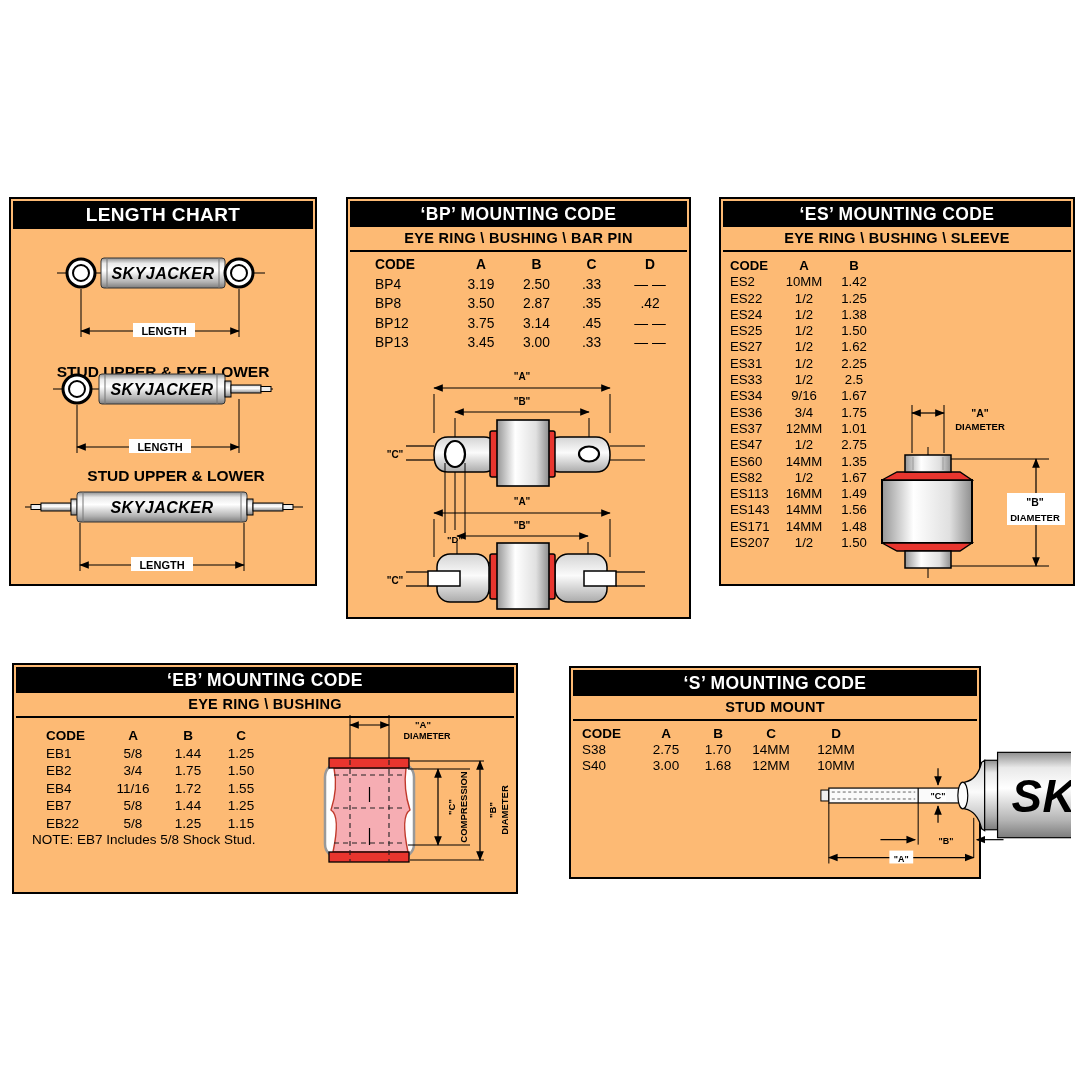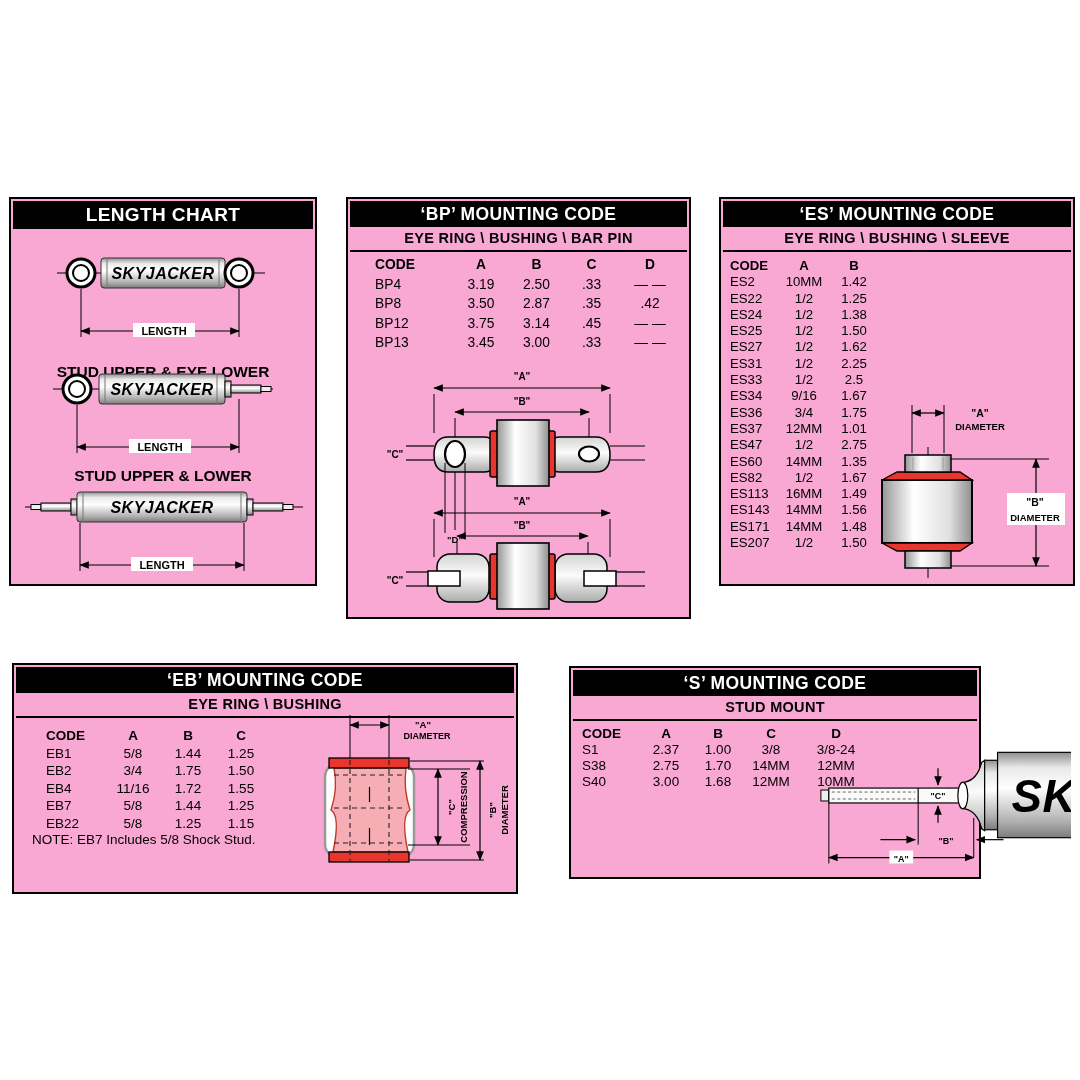--- a/index.html
+++ b/index.html
@@ -1,18 +1,18 @@
 <!DOCTYPE html>
 <html><head>
 <meta charset="utf-8">
 <style>
   html,body{margin:0;padding:0;}
   body{width:1080px;height:1080px;position:relative;background:#fff;
        font-family:"Liberation Sans",sans-serif;color:#000;overflow:hidden;}
-  .panel{position:absolute;border:2.5px solid #000;background:#f9a8d4;box-sizing:border-box;}
+  .panel{position:absolute;border:2.5px solid #000;background:#fdba74;box-sizing:border-box;}
   .phead{position:absolute;left:2px;right:2px;top:2px;height:26px;background:#000;color:#fff;
          font-weight:bold;text-align:center;font-size:17.5px;line-height:26px;letter-spacing:.4px;}
   .phead.lg{height:28px;font-size:19px;line-height:28px;}
   .psub{position:absolute;left:2px;right:2px;top:30px;height:21px;border-bottom:2.5px solid #000;
         text-align:center;font-weight:bold;font-size:14.5px;line-height:19px;letter-spacing:.3px;}
   .sec-label{position:absolute;left:0;width:100%;text-align:center;font-weight:bold;font-size:15.5px;}
   .note{position:absolute;font-size:13.5px;}
   table{border-collapse:collapse;position:absolute;table-layout:fixed;}
   th,td{padding:0;white-space:nowrap;text-align:center;font-weight:normal;}
   th{font-weight:bold;}
@@ -105,21 +105,21 @@
     <circle cx="60" cy="20" r="14" fill="#fff" stroke="#000" stroke-width="3"></circle>
     <circle cx="60" cy="20" r="8" fill="#fff" stroke="#000" stroke-width="2"></circle>
     <text x="145" y="26" text-anchor="middle" font-size="16" class="logo-text" fill="#c4262e">SKYJACKER</text>
     <line x1="60" y1="36" x2="60" y2="84" class="thin"></line>
     <line x1="222" y1="30" x2="222" y2="84" class="thin"></line>
     <line x1="60" y1="78" x2="222" y2="78" class="dimline" marker-start="url(#arw)" marker-end="url(#arw)"></line>
     <rect x="112" y="70" width="62" height="14" fill="#fff"></rect>
     <text x="143" y="82" text-anchor="middle" font-size="11">LENGTH</text>
   </svg>
 
-  <div class="sec-label" style="top:268px;">STUD UPPER &amp; LOWER</div>
+  <div class="sec-label" style="top:268px;margin-left:13px;">STUD UPPER &amp; LOWER</div>
   <svg style="left:6px;top:288px;" width="296" height="92" viewBox="0 0 296 92">
     <line x1="8" y1="20" x2="286" y2="20" class="thin"></line>
     <rect x="14" y="17.5" width="10" height="5" fill="#eee" stroke="#000" stroke-width="1"></rect>
     <rect x="24" y="16" width="30" height="8" fill="url(#metalV)" stroke="#000" stroke-width="1"></rect>
     <rect x="54" y="12" width="6" height="16" fill="url(#metalV)" stroke="#000" stroke-width="1"></rect>
     <rect x="60" y="5" width="170" height="30" rx="3" fill="url(#metalV)" stroke="#333" stroke-width="1"></rect>
     <line x1="66" y1="5" x2="66" y2="35" stroke="#777" stroke-width="1"></line>
     <line x1="224" y1="5" x2="224" y2="35" stroke="#777" stroke-width="1"></line>
     <rect x="230" y="12" width="6" height="16" fill="url(#metalV)" stroke="#000" stroke-width="1"></rect>
     <rect x="236" y="16" width="30" height="8" fill="url(#metalV)" stroke="#000" stroke-width="1"></rect>
@@ -436,27 +436,20 @@
         <tr>
           <th>CODE</th>
           <th>A</th>
           <th>B</th>
           <th>C</th>
           <th>D</th>
         </tr>
       </thead>
     <tbody>
         <tr>
-          <td>S1</td>
-          <td>2.37</td>
-          <td>1.00</td>
-          <td>3/8</td>
-          <td>3/8-24</td>
-        </tr>
-        <tr>
           <td>S38</td>
           <td>2.75</td>
           <td>1.70</td>
           <td>14MM</td>
           <td>12MM</td>
         </tr>
         <tr>
           <td>S40</td>
           <td>3.00</td>
           <td>1.68</td>

